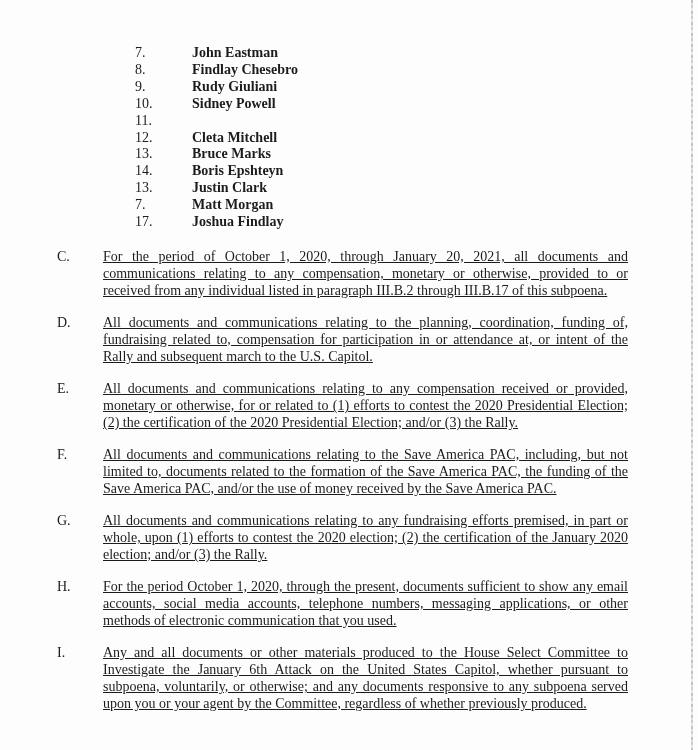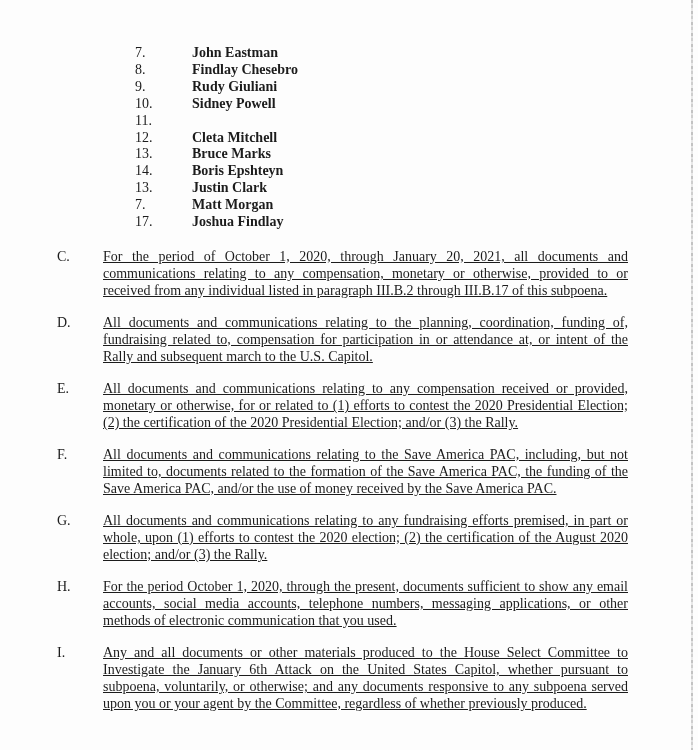--- a/index.html
+++ b/index.html
@@ -141,21 +141,21 @@
       <div class="para">
         <span class="para-letter">E.</span>
         <span class="para-text">All documents and communications relating to any compensation received or provided, monetary or otherwise, for or related to (1) efforts to contest the 2020 Presidential Election; (2) the certification of the 2020 Presidential Election; and/or (3) the Rally.</span>
       </div>
       <div class="para">
         <span class="para-letter">F.</span>
         <span class="para-text">All documents and communications relating to the Save America PAC, including, but not limited to, documents related to the formation of the Save America PAC, the funding of the Save America PAC, and/or the use of money received by the Save America PAC.</span>
       </div>
       <div class="para">
         <span class="para-letter">G.</span>
-        <span class="para-text">All documents and communications relating to any fundraising efforts premised, in part or whole, upon (1) efforts to contest the 2020 election; (2) the certification of the August 2020 election; and/or (3) the Rally.</span>
+        <span class="para-text">All documents and communications relating to any fundraising efforts premised, in part or whole, upon (1) efforts to contest the 2020 election; (2) the certification of the January 2020 election; and/or (3) the Rally.</span>
       </div>
       <div class="para">
         <span class="para-letter">H.</span>
         <span class="para-text">For the period October 1, 2020, through the present, documents sufficient to show any email accounts, social media accounts, telephone numbers, messaging applications, or other methods of electronic communication that you used.</span>
       </div>
       <div class="para">
         <span class="para-letter">I.</span>
         <span class="para-text">Any and all documents or other materials produced to the House Select Committee to Investigate the January 6th Attack on the United States Capitol, whether pursuant to subpoena, voluntarily, or otherwise; and any documents responsive to any subpoena served upon you or your agent by the Committee, regardless of whether previously produced.</span>
       </div>
     </div>

